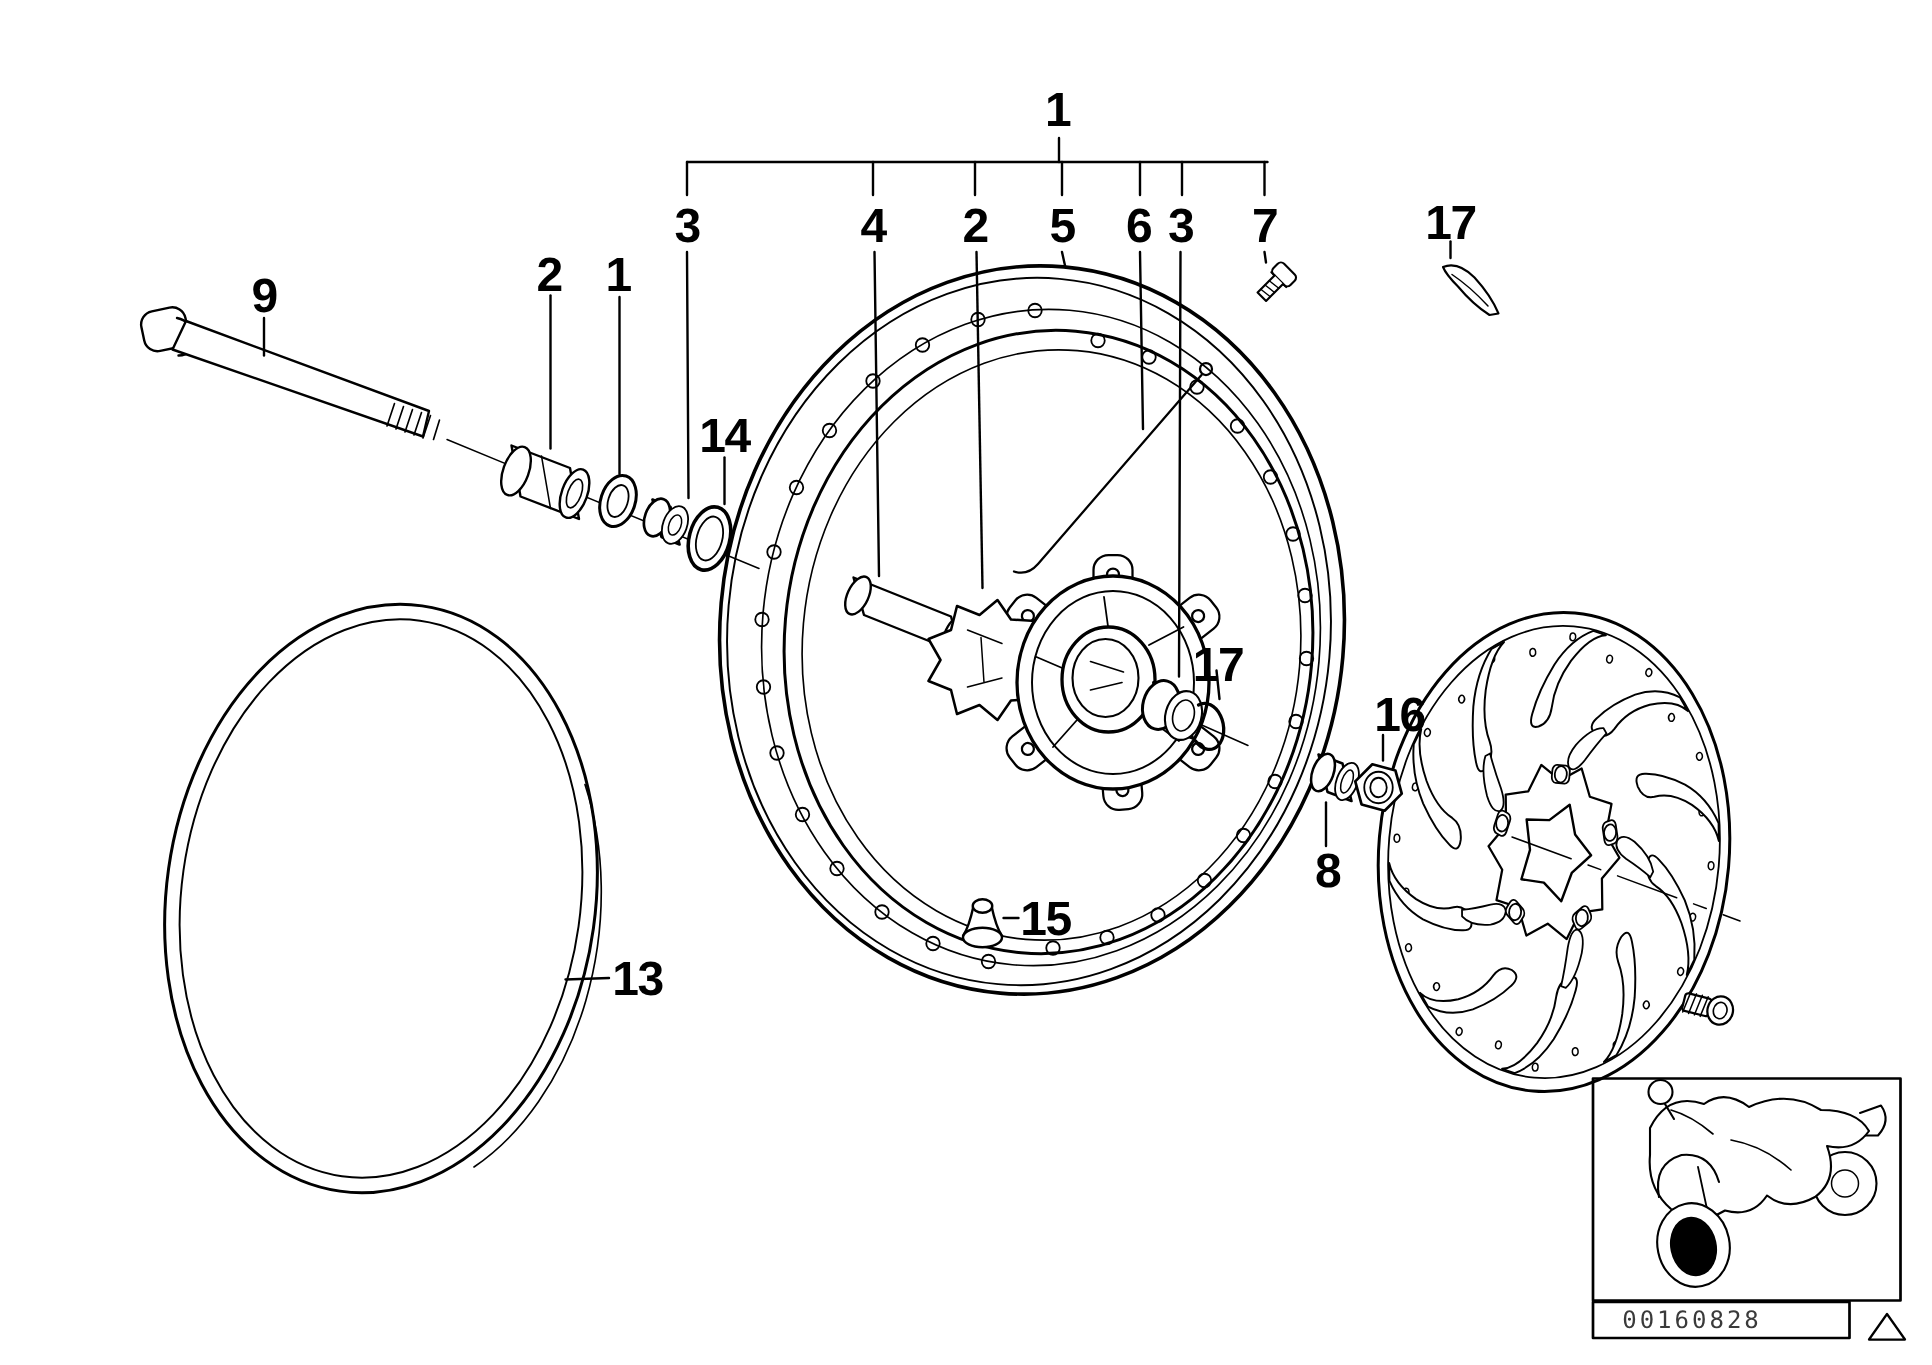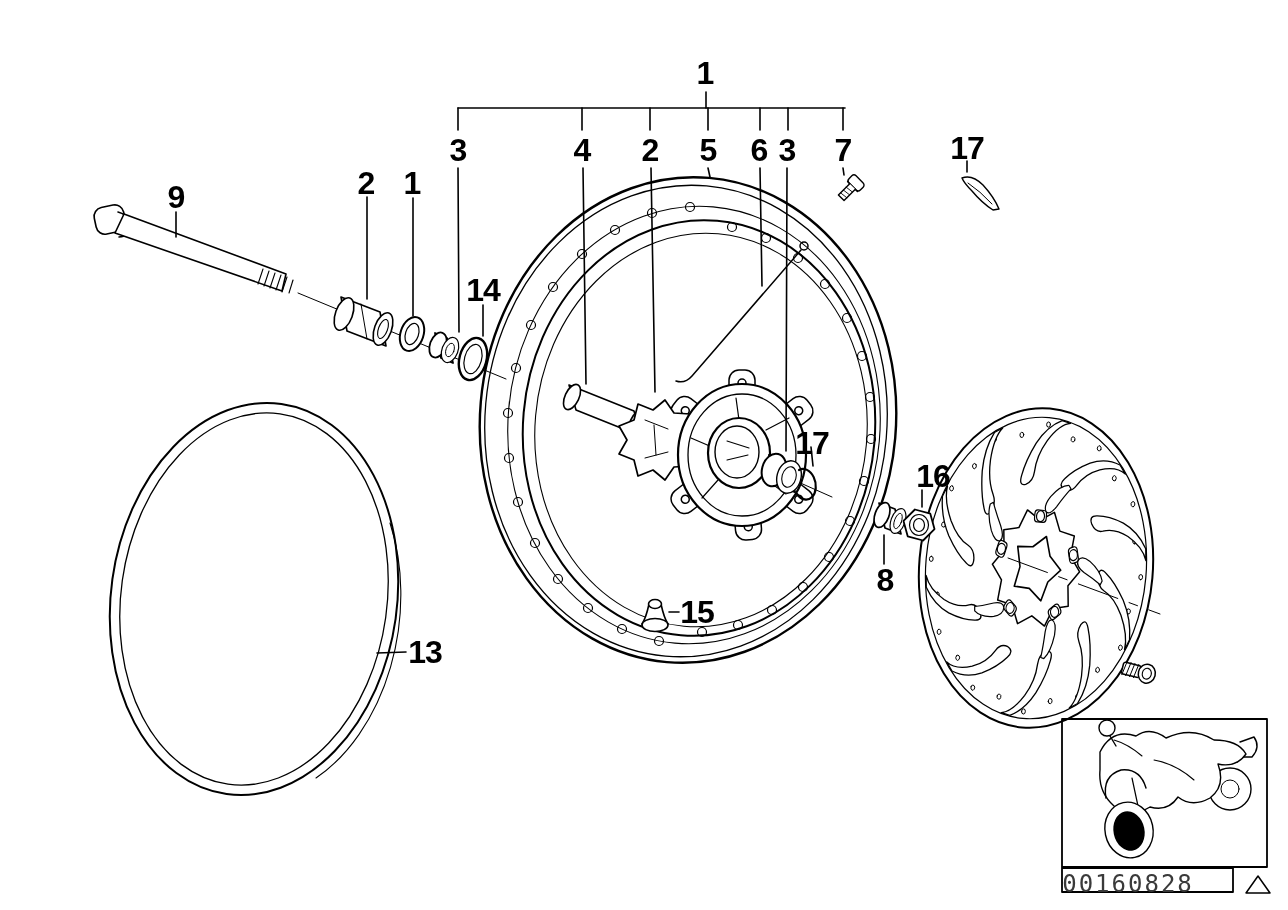--- a/index.html
+++ b/index.html
@@ -3,21 +3,21 @@
 <meta charset="utf-8">
 <style>
   html,body{margin:0;padding:0;background:#fff;}
   #stage{position:relative;width:1288px;height:910px;background:#ffffff;overflow:hidden;
          font-family:"Liberation Sans", sans-serif;}
   #art{position:absolute;left:0;top:0;width:1288px;height:910px;}
   .callout{position:absolute;transform:translate(-50%,-50%);font-family:"Liberation Sans",sans-serif;
            font-weight:bold;font-size:32px;color:#000;line-height:1;letter-spacing:-1px;
            user-select:none;white-space:nowrap;}
   .partnum{position:absolute;left:1062px;top:870px;width:132px;text-align:center;
-           font-family:"DejaVu Sans Mono", monospace;font-size:24px;color:#3a3a3a;letter-spacing:2px;}
+           font-family:"DejaVu Sans Mono", monospace;font-size:16px;color:#3a3a3a;letter-spacing:2px;}
   svg *{vector-effect:non-scaling-stroke;}
 </style>
 </head>
 <body>
 
 <div id="stage">
 
 <svg id="art" viewBox="0 0 1288 910" fill="none" stroke="#000" stroke-width="1.4" stroke-linecap="round" stroke-linejoin="round">
 
   <g>

